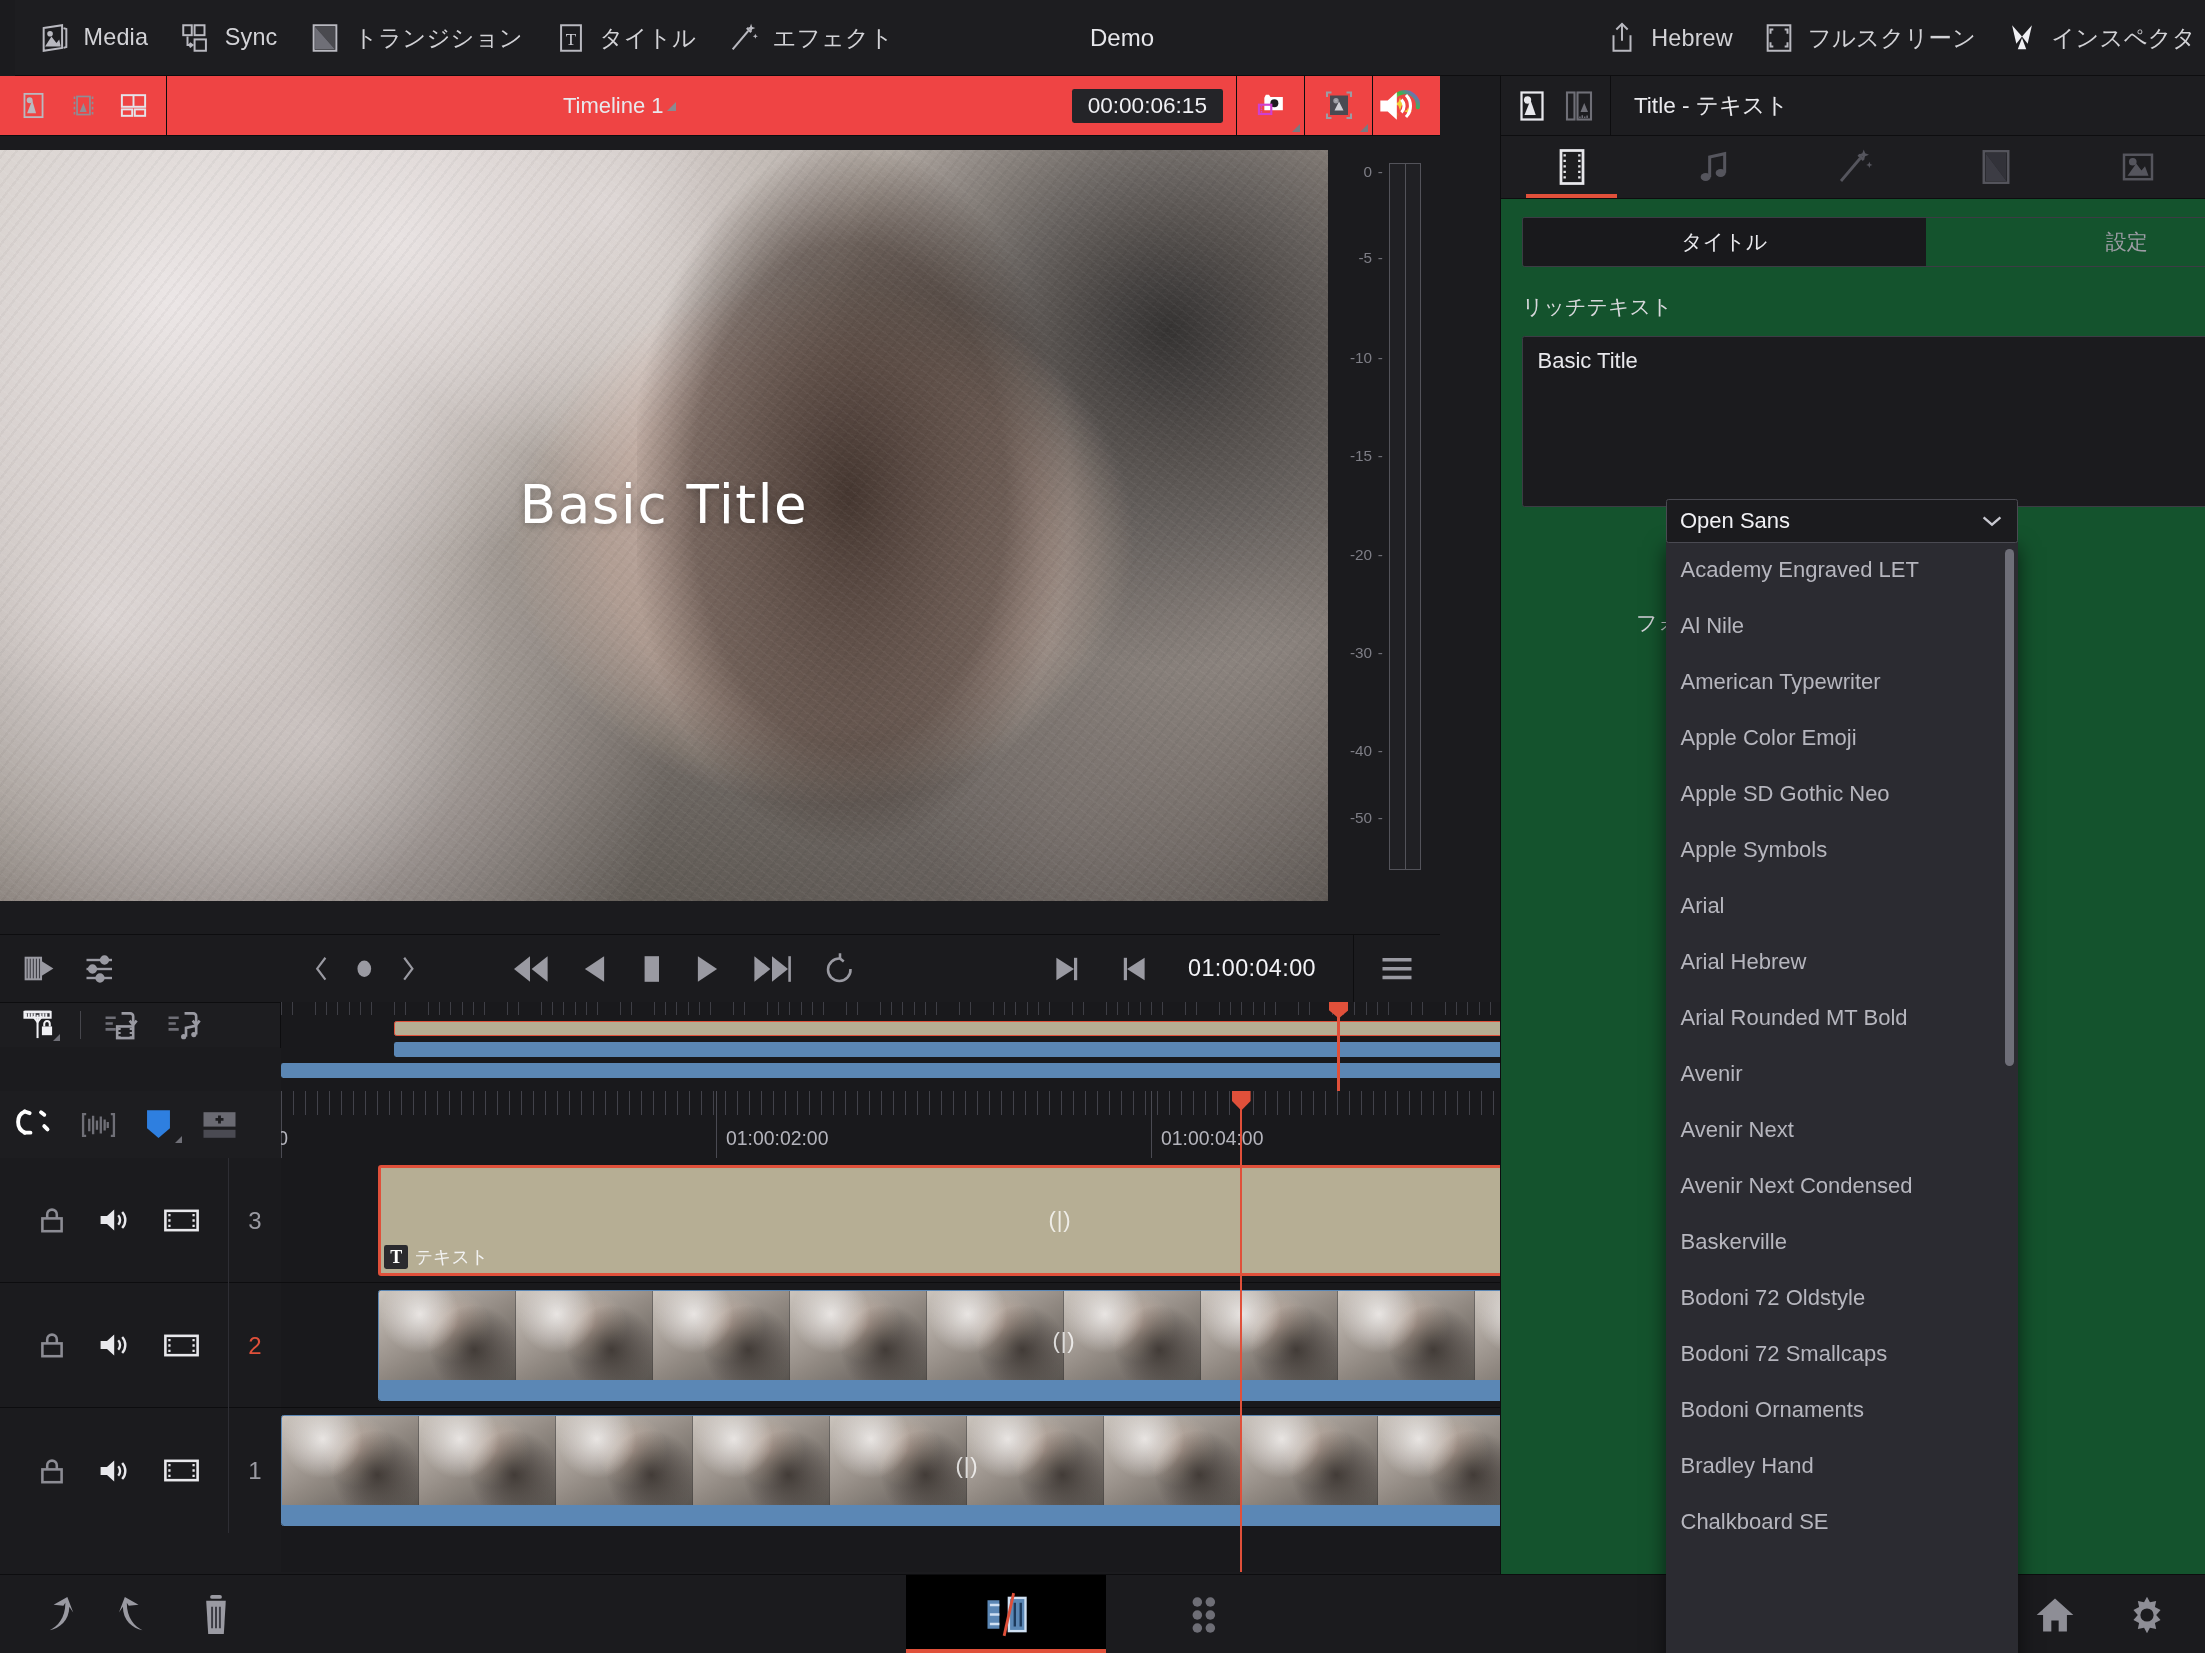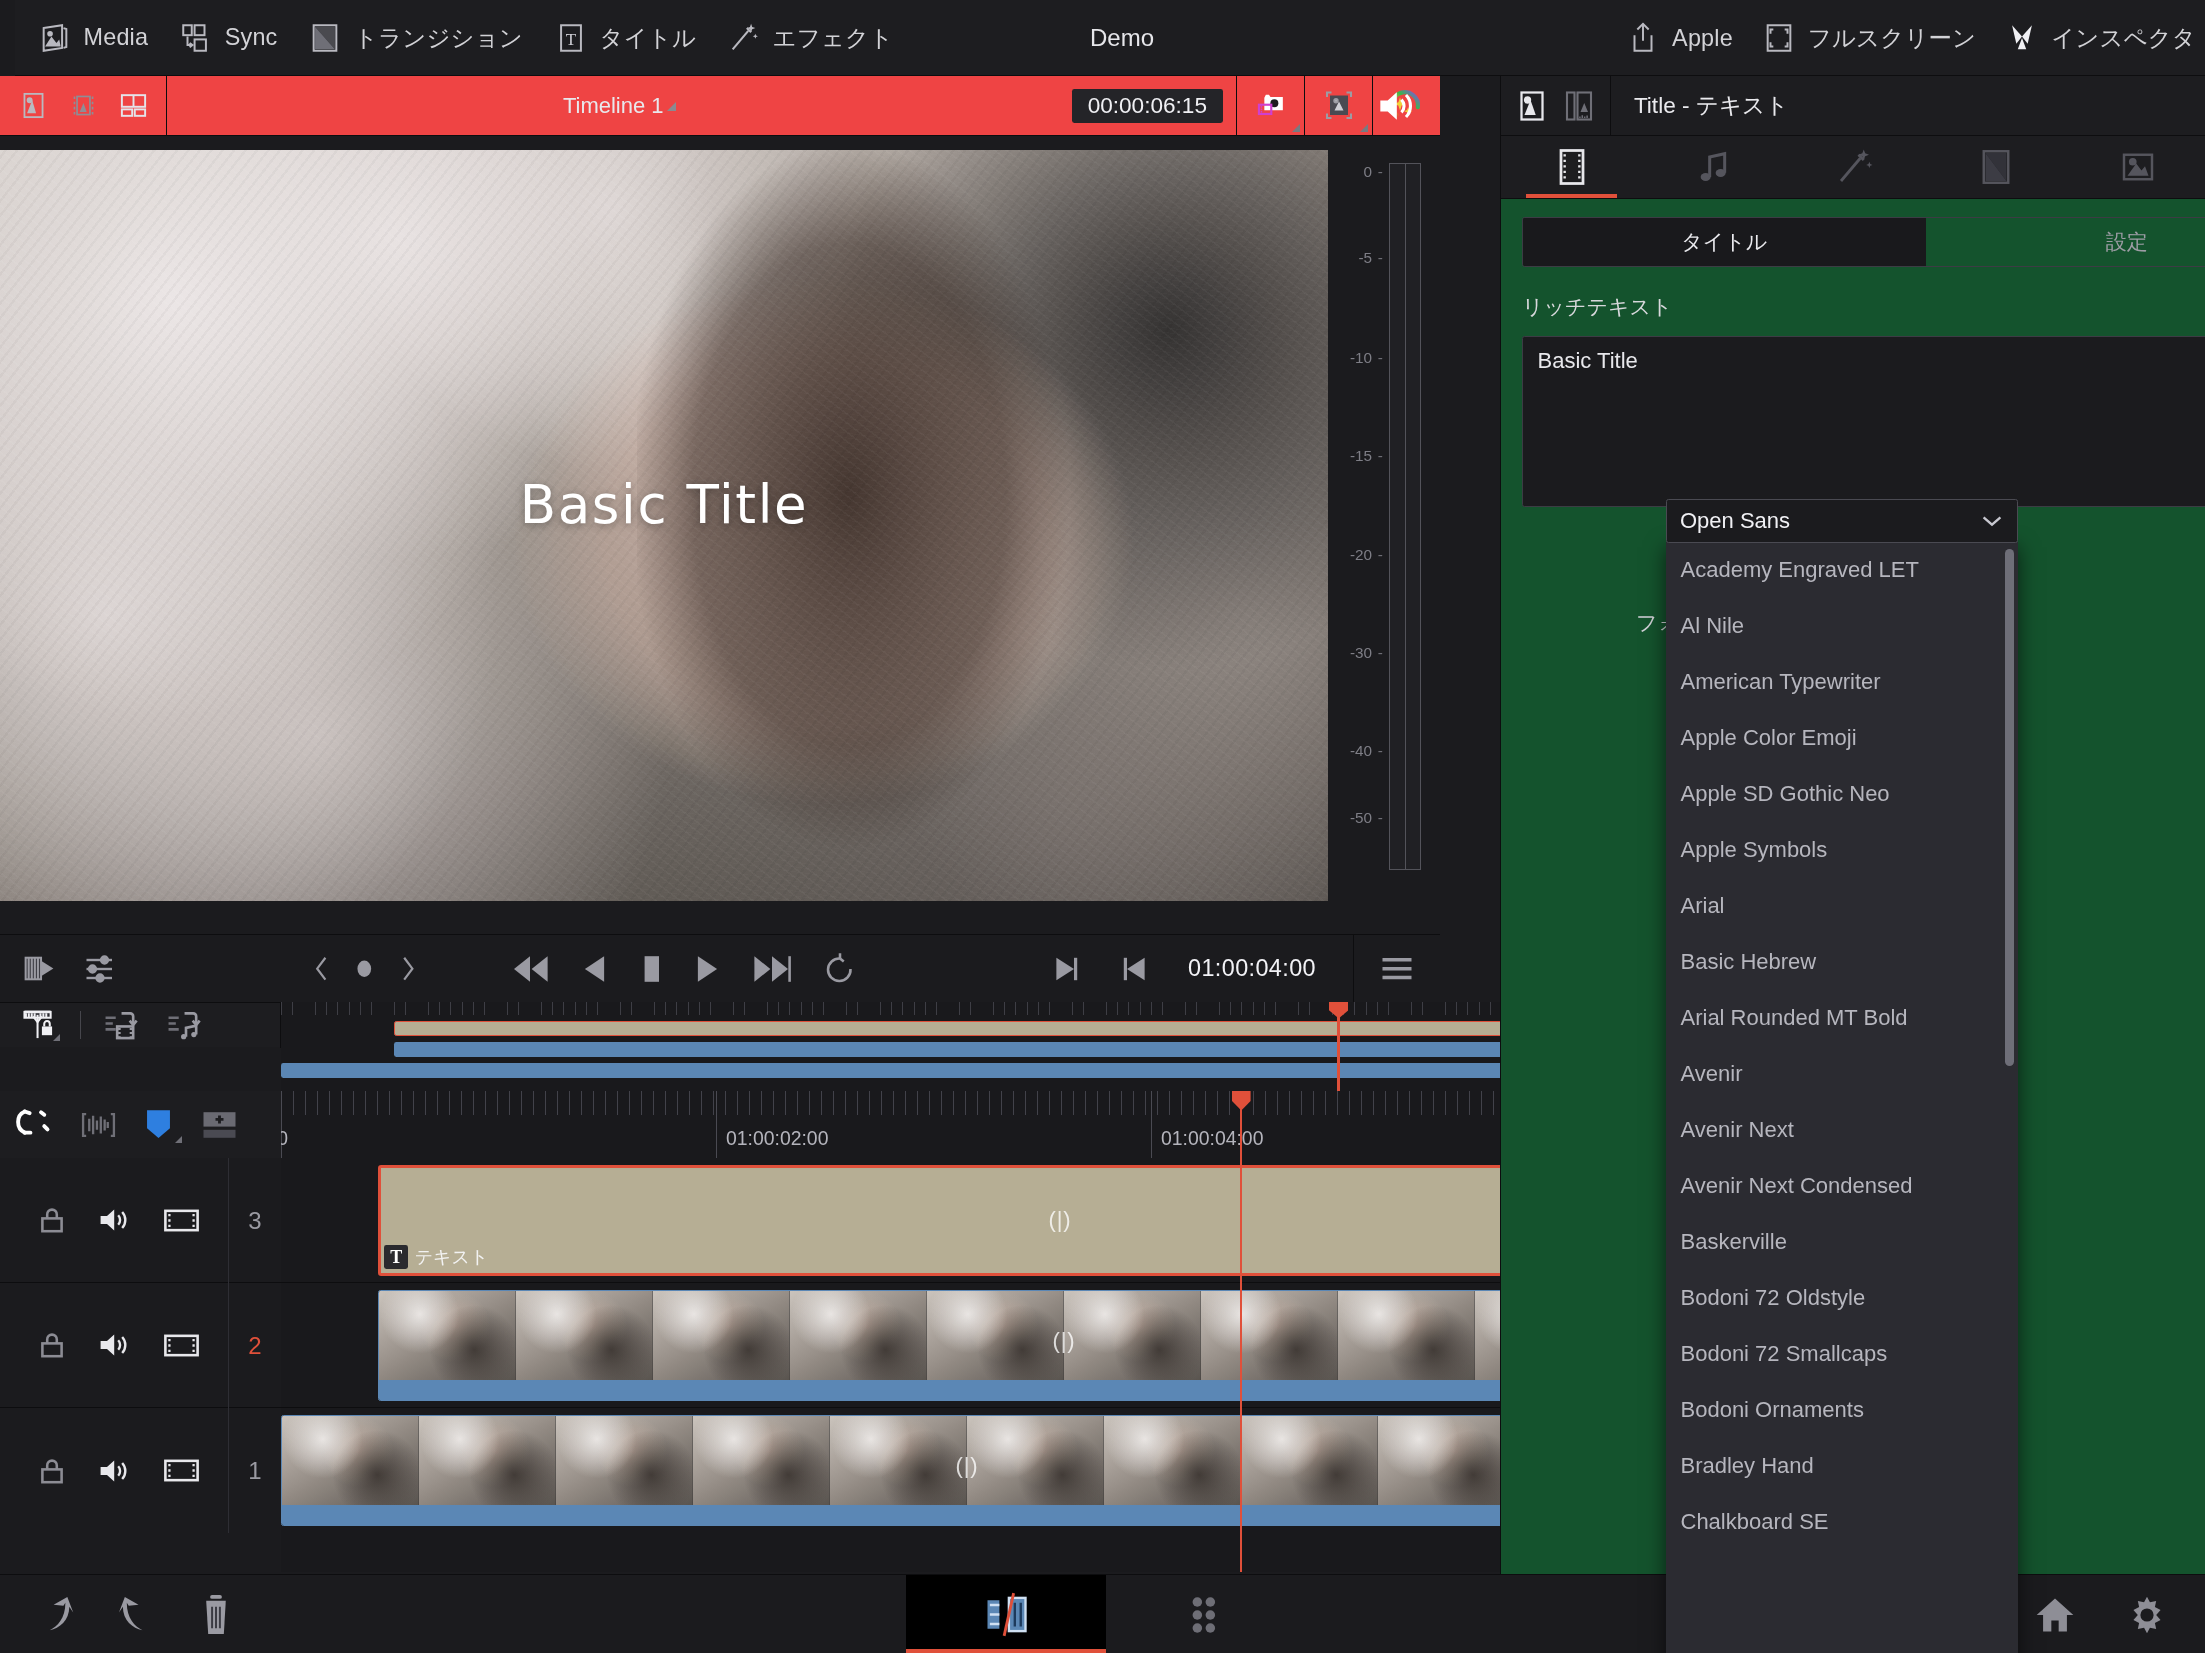--- a/index.html
+++ b/index.html
@@ -343,21 +343,21 @@
 
     <div class="menu-right">
       <div class="menu-item">
         <span class="ico">
           <svg viewBox="0 0 24 24" fill="none" stroke="#b9b9c0" stroke-width="1.4">
             <path d="M6 10 L6 21 L18 21 L18 10"></path>
             <path d="M12 2 L12 14"></path>
               <path d="M8 6 L12 2 L16 6"></path>
           </svg>
         </span>
-        <span class="lbl">Apple</span>
+        <span class="lbl">Hebrew</span>
       </div>
       <div class="menu-item">
         <span class="ico">
           <svg viewBox="0 0 24 24" fill="none" stroke="#b9b9c0" stroke-width="1.4">
             <rect x="4" y="3" width="16" height="18"></rect>
             <path d="M8 6 L6 6 L6 9"></path>
               <path d="M16 6 L18 6 L18 9"></path>
             <path d="M8 18 L6 18 L6 15"></path>
               <path d="M16 18 L18 18 L18 15"></path>
           </svg>
@@ -1082,21 +1082,21 @@
   </div>
   <div class="dropdown" id="ddList">
     <div class="dd-scroll"></div>
   <div class="dd-item">Academy Engraved LET</div>
       <div class="dd-item">Al Nile</div>
       <div class="dd-item">American Typewriter</div>
       <div class="dd-item">Apple Color Emoji</div>
       <div class="dd-item">Apple SD Gothic Neo</div>
       <div class="dd-item">Apple Symbols</div>
       <div class="dd-item">Arial</div>
-      <div class="dd-item">Basic Hebrew</div>
+      <div class="dd-item">Arial Hebrew</div>
       <div class="dd-item">Arial Rounded MT Bold</div>
       <div class="dd-item">Avenir</div>
       <div class="dd-item">Avenir Next</div>
       <div class="dd-item">Avenir Next Condensed</div>
       <div class="dd-item">Baskerville</div>
       <div class="dd-item">Bodoni 72 Oldstyle</div>
       <div class="dd-item">Bodoni 72 Smallcaps</div>
       <div class="dd-item">Bodoni Ornaments</div>
       <div class="dd-item">Bradley Hand</div>
       <div class="dd-item">Chalkboard SE</div>

